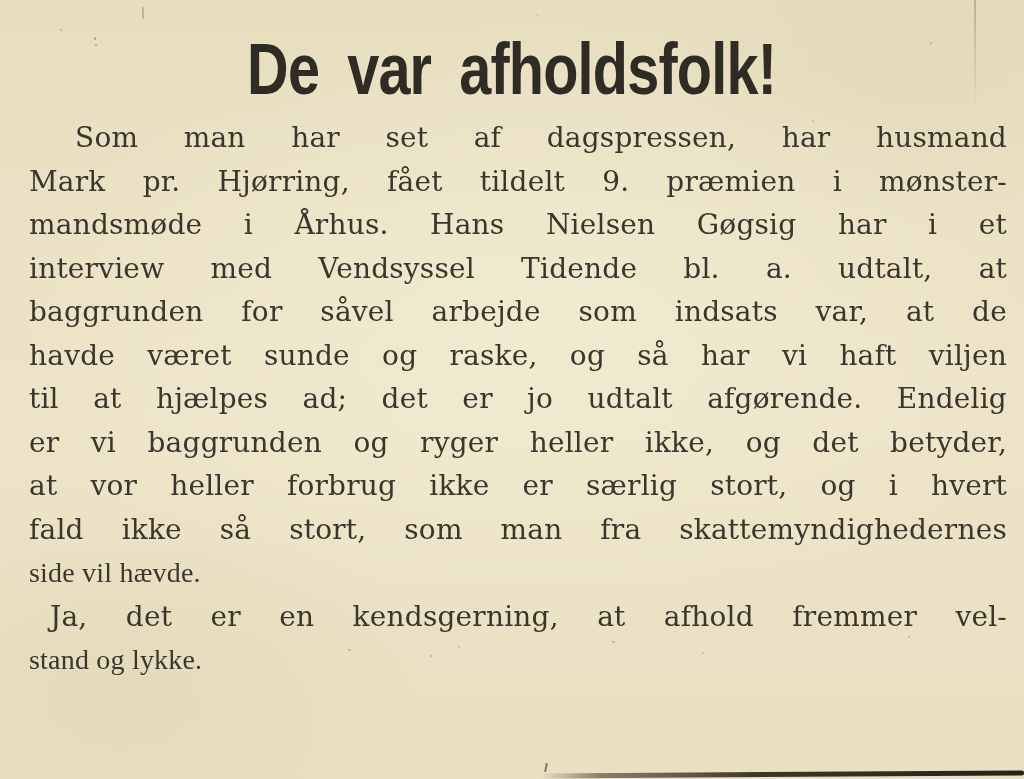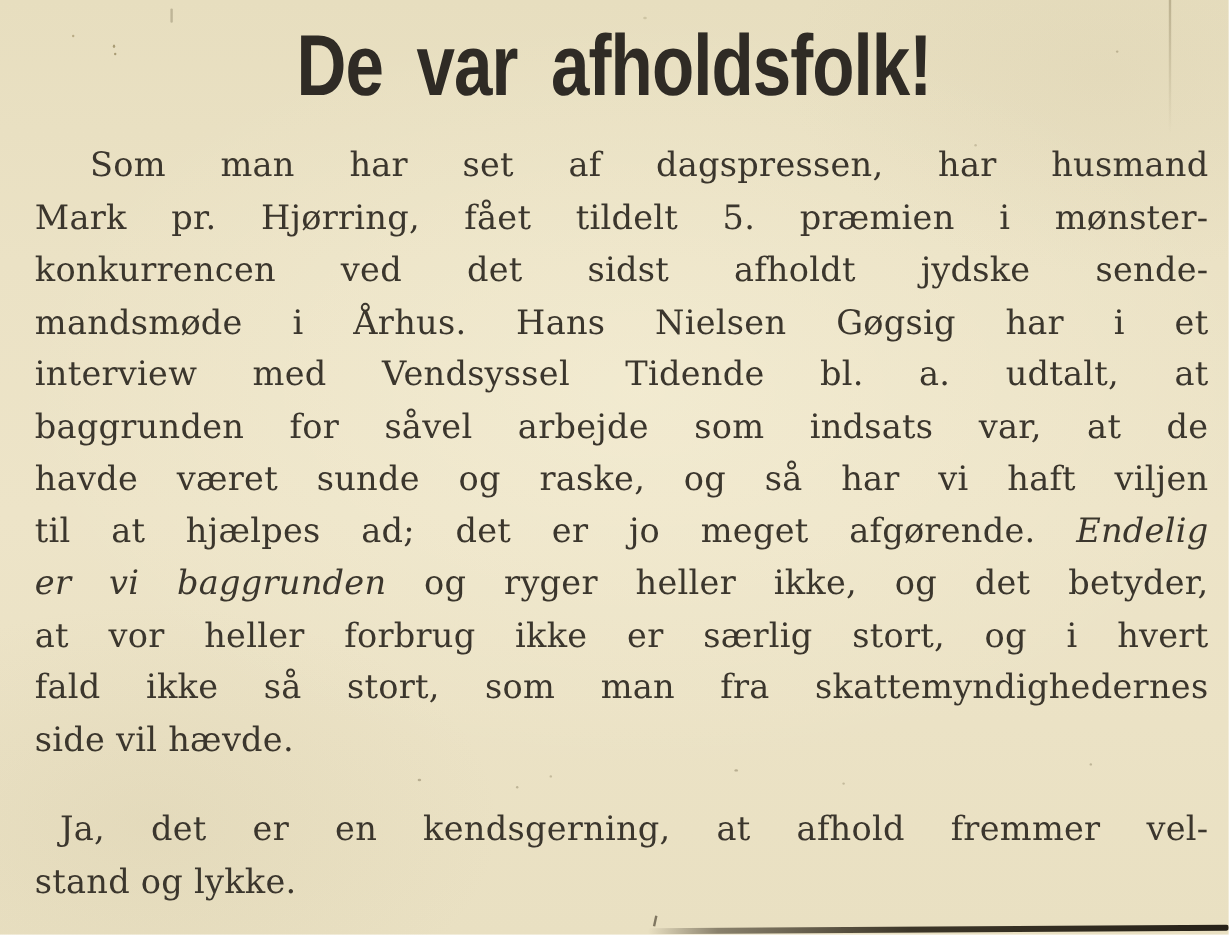--- a/index.html
+++ b/index.html
@@ -8,21 +8,21 @@
     width:1024px;height:779px;
     overflow:hidden;
     background:
       radial-gradient(ellipse 700px 420px at 52% 42%, rgba(255,251,230,0.30), rgba(255,251,230,0) 75%),
       radial-gradient(ellipse 420px 260px at 12% 88%, rgba(195,183,146,0.16), rgba(195,183,146,0) 70%),
       radial-gradient(ellipse 380px 240px at 90% 8%, rgba(198,186,150,0.14), rgba(198,186,150,0) 70%),
       linear-gradient(180deg,#e7debf 0%, #ebe2c5 28%, #ede4c8 55%, #e9e0c2 100%);
     font-family:"DejaVu Serif", serif;
   }
   .headline-wrap{
-    position:absolute; top:14px; left:0; right:0;
+    position:absolute; top:28px; left:0; right:0;
     text-align:center;
     color:#2f2b25;
   }
   .headline-inner{
     display:inline-block;
     font-family:"Liberation Sans", sans-serif;
     font-weight:700;
     font-size:72px;
     line-height:82px;
     letter-spacing:-1px;
@@ -37,28 +37,28 @@
     color:#3b362d;
     letter-spacing:0.2px;
   }
   .line{
     height:43.5px;
     text-align:justify;
     text-align-last:justify;
     white-space:normal;
   }
   .indent1{ text-indent:46px; }
-  .indent2{ text-indent:21px;margin-top:31px; }
-  .noj{ text-align:left; text-align-last:left; }
+  .indent2{ text-indent:21px; }
+  .noj{ text-align:left; text-align-last:left;font-family:Liberation Serif, serif; }
   .l-last{
     display:flex;
     justify-content:space-between;
     align-items:baseline;
   }
-  .em{ font-style:italic; }
+  .em{ }
   .sig{ font-style:italic; padding-right:54px; letter-spacing:2px; }
   
   .speck{ position:absolute; border-radius:50%; }
   .crease{
     position:absolute; left:974px; top:0; width:2px; height:112px;
     background:linear-gradient(180deg, rgba(148,136,102,0.50), rgba(148,136,102,0));
   }
   .cut-line{
     position:absolute; left:540px; top:772px; width:484px; height:5px;
     transform:rotate(-0.35deg);
@@ -77,27 +77,26 @@
 <body>
 
 <div class="page">
 
   <div class="headline-wrap">
     <span class="headline-inner">De var afholdsfolk!</span>
   </div>
 
   <div class="body-text">
     <div class="line indent1"><span>Som man har set af dagspressen, har husmand</span> <span class="em"></span> <span></span></div>
-    <div class="line"><span>Mark pr. Hjørring, fået tildelt 5. præmien i mønster-</span> <span class="em"></span> <span></span></div>
-    <div class="line"><span>konkurrencen ved det sidst afholdt jydske sende-</span> <span class="em"></span> <span></span></div>
+    <div class="line"><span>Mark pr. Hjørring, fået tildelt 9. præmien i mønster-</span> <span class="em"></span> <span></span></div>
     <div class="line"><span>mandsmøde i Århus. Hans Nielsen Gøgsig har i et</span> <span class="em"></span> <span></span></div>
     <div class="line"><span>interview med Vendsyssel Tidende bl. a. udtalt, at</span> <span class="em"></span> <span></span></div>
     <div class="line"><span>baggrunden for såvel arbejde som indsats var, at de</span> <span class="em"></span> <span></span></div>
     <div class="line"><span>havde været sunde og raske, og så har vi haft viljen</span> <span class="em"></span> <span></span></div>
-    <div class="line"><span>til at hjælpes ad; det er jo meget afgørende.</span> <span class="em">Endelig</span> <span></span></div>
+    <div class="line"><span>til at hjælpes ad; det er jo udtalt afgørende.</span> <span class="em">Endelig</span> <span></span></div>
     <div class="line"><span></span> <span class="em">er vi baggrunden</span> <span>og ryger heller ikke, og det betyder,</span></div>
     <div class="line"><span>at vor heller forbrug ikke er særlig stort, og i hvert</span> <span class="em"></span> <span></span></div>
     <div class="line"><span>fald ikke så stort, som man fra skattemyndighedernes</span> <span class="em"></span> <span></span></div>
     <div class="line noj"><span>side vil hævde.</span></div>
     <div class="line indent2"><span>Ja, det er en kendsgerning, at afhold fremmer vel-</span> <span class="em"></span> <span></span></div>
     <div class="line noj l-last">
         <span>stand og lykke.</span>
       </div>
   </div>
 

